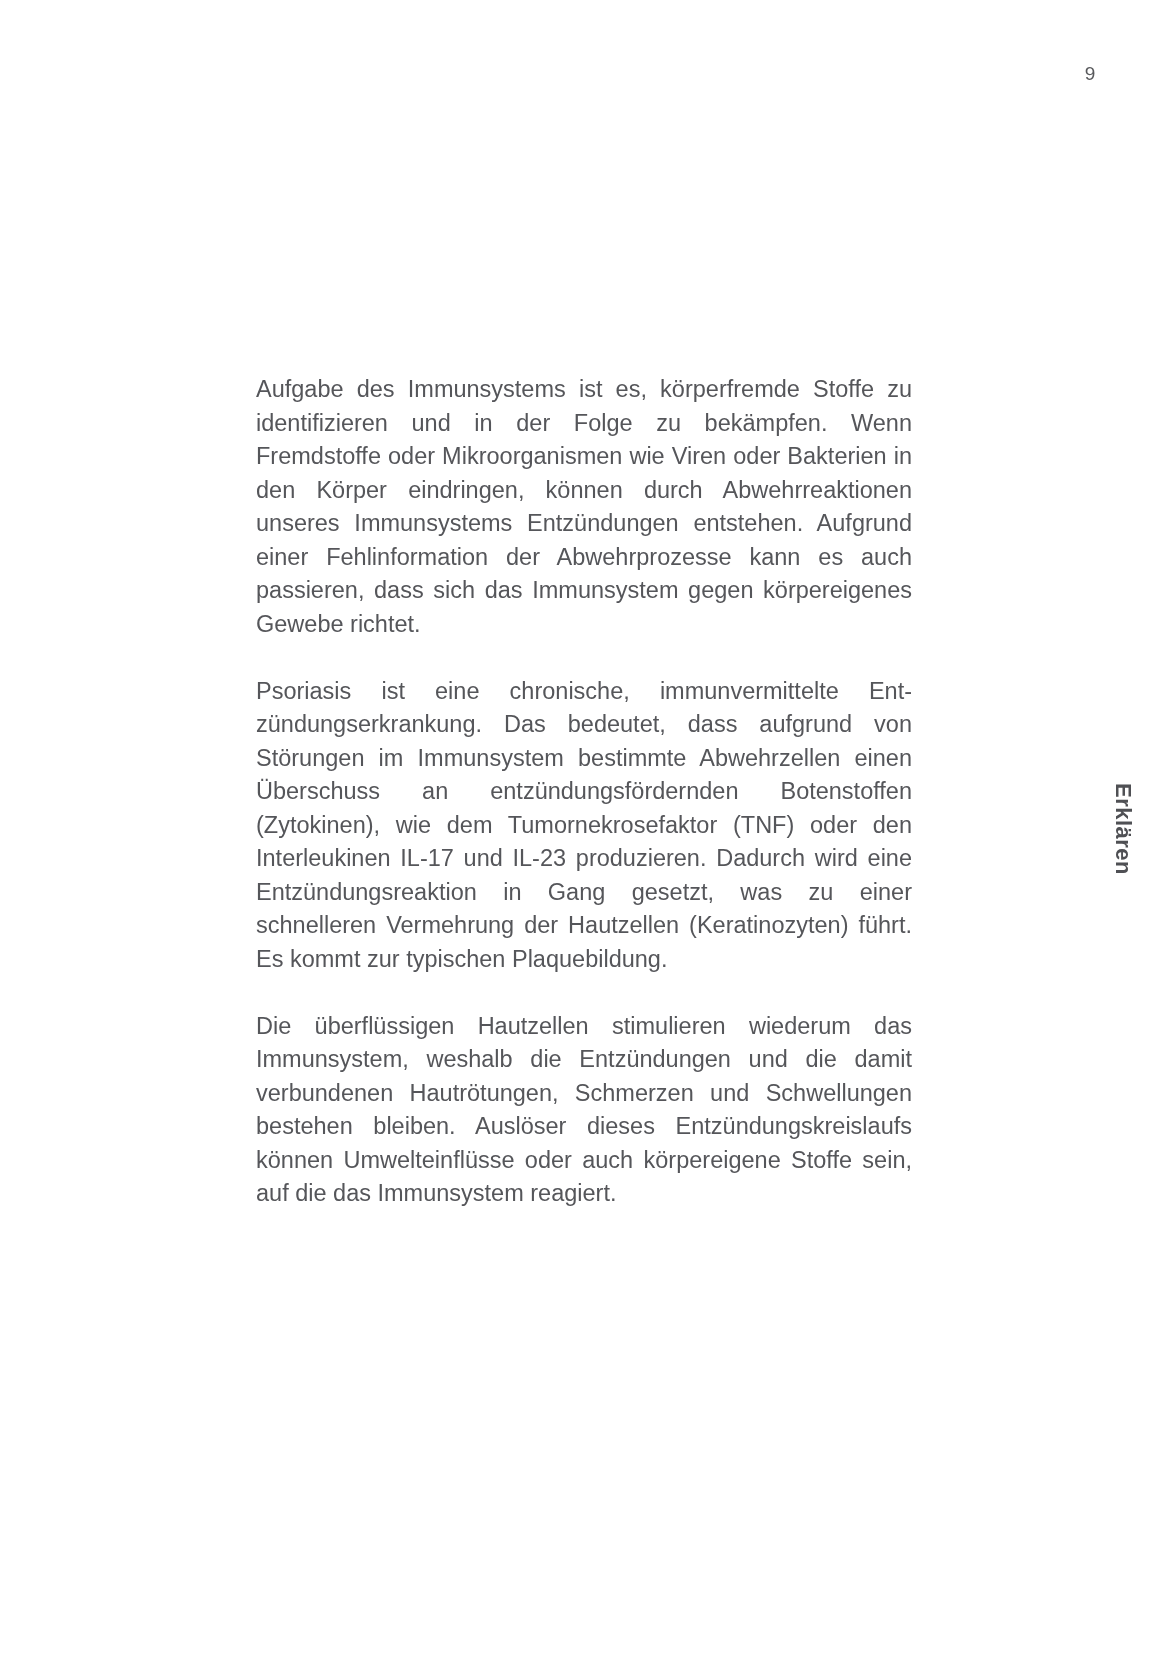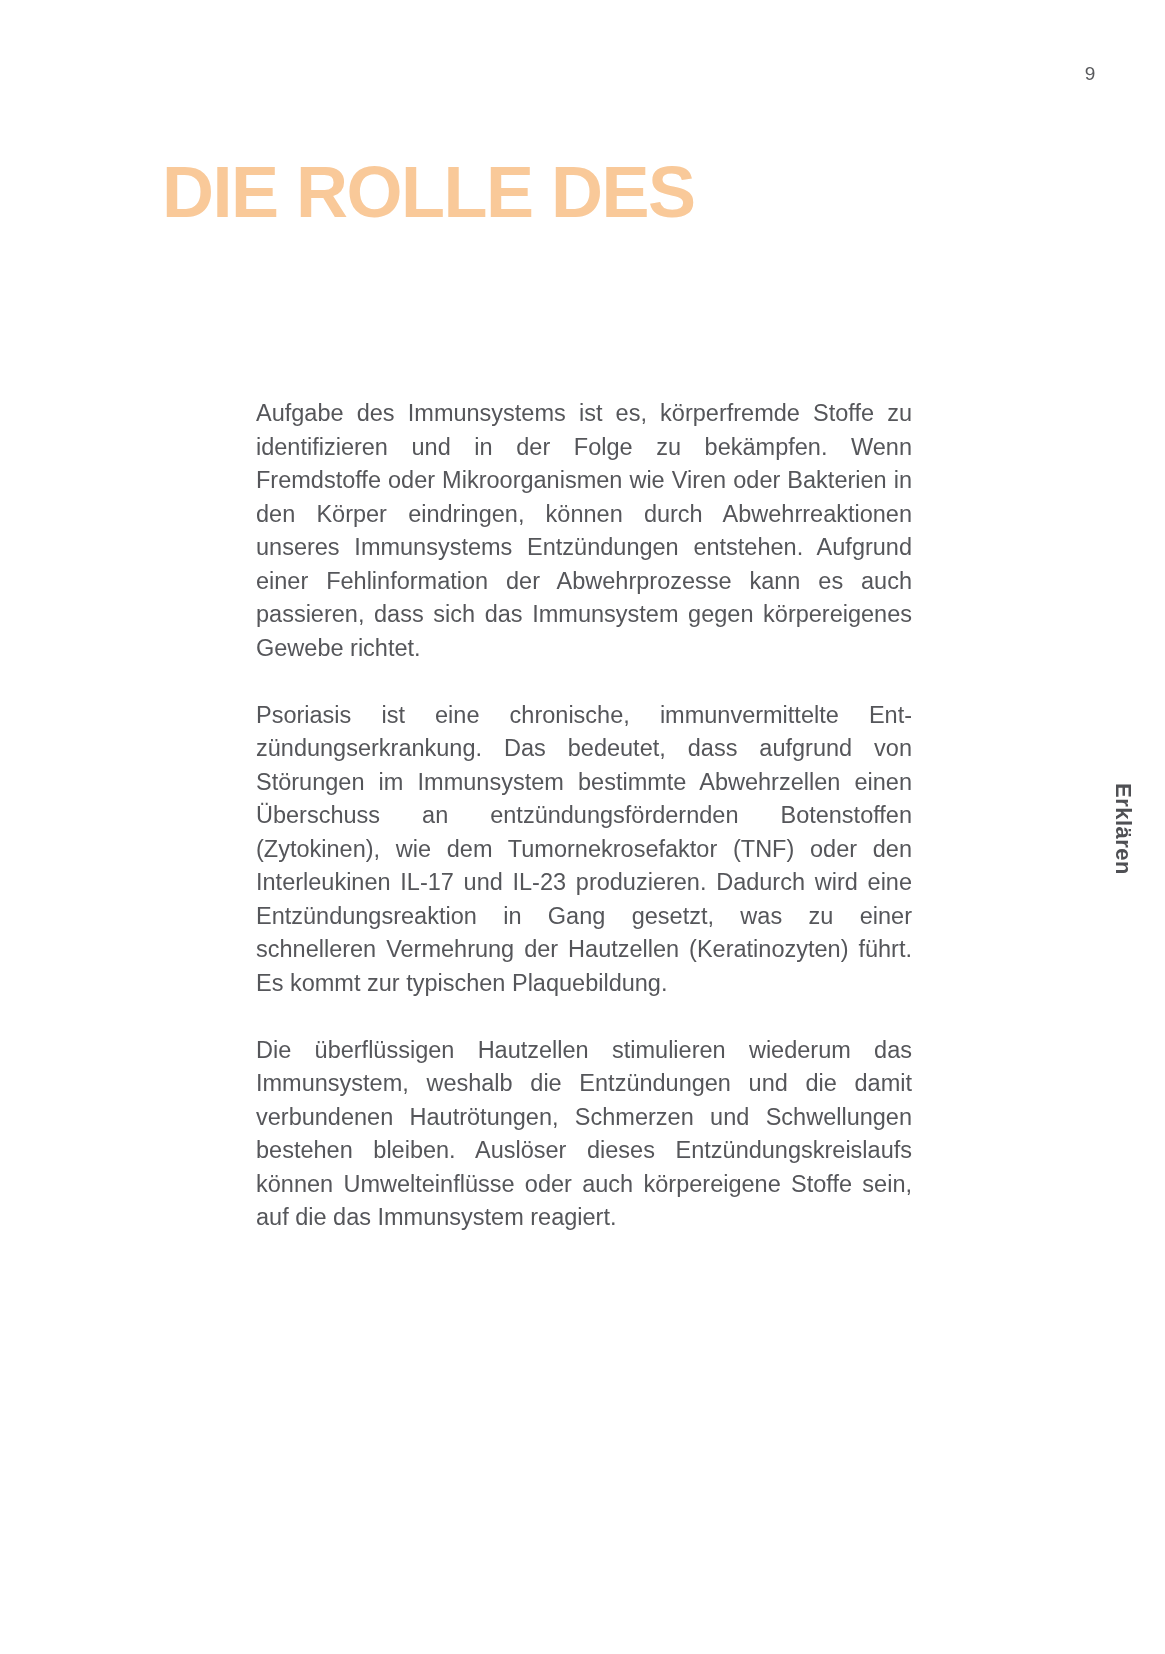--- a/index.html
+++ b/index.html
@@ -43,21 +43,20 @@
     }
     .body-text {
       position: absolute;
       left: 256px;
       top: 373px;
       width: 656px;
       color: #55565a;
       font-family: "Liberation Sans", sans-serif;
       font-size: 23.5px;
       line-height: 33.5px;
-      margin-top: 24px;
     }
     .body-text p {
       margin: 0 0 33.5px 0;
       text-align: justify;
       hyphens: manual;
     }
     .side-tab {
       position: absolute;
       left: 1110px;
       top: 779px;
@@ -76,21 +75,20 @@
       letter-spacing: 0.5px;
       color: #4f5054;
     }
   </style>
 </head>
 <body>
 
 <div class="page-number">9</div>
 
 <h1 class="title">
-  <span>DIE ROLLE DES</span>
 </h1>
 
 <div class="body-text">
   <p>Aufgabe des Immunsystems ist es, körperfremde Stoffe zu identifizieren und in der Folge zu bekämpfen. Wenn Fremdstoffe oder Mikroorganismen wie Viren oder Bakterien in den Körper eindringen, können durch Abwehrreaktionen unseres Immunsystems Entzündungen entstehen. Aufgrund einer Fehlinformation der Abwehrprozesse kann es auch passieren, dass sich das Immunsystem gegen körpereigenes Gewebe richtet.</p>
   <p>Psoriasis ist eine chronische, immunvermittelte Ent­zündungserkrankung. Das bedeutet, dass aufgrund von Störungen im Immunsystem bestimmte Abwehrzellen einen Überschuss an entzündungsfördernden Botenstoffen (Zytokinen), wie dem Tumornekrosefaktor (TNF) oder den Interleukinen IL-17 und IL-23 produzieren. Dadurch wird eine Entzündungsreaktion in Gang gesetzt, was zu einer schnelleren Vermehrung der Hautzellen (Keratinozyten) führt. Es kommt zur typischen Plaquebildung.</p>
   <p>Die überflüssigen Hautzellen stimulieren wiederum das Immunsystem, weshalb die Entzündungen und die damit verbundenen Hautrötungen, Schmerzen und Schwellungen bestehen bleiben. Auslöser dieses Entzündungskreislaufs können Umwelteinflüsse oder auch körpereigene Stoffe sein, auf die das Immunsystem reagiert.</p>
 </div>
 
 <div class="side-tab">
   <span class="side-tab-label">Erklären</span>

